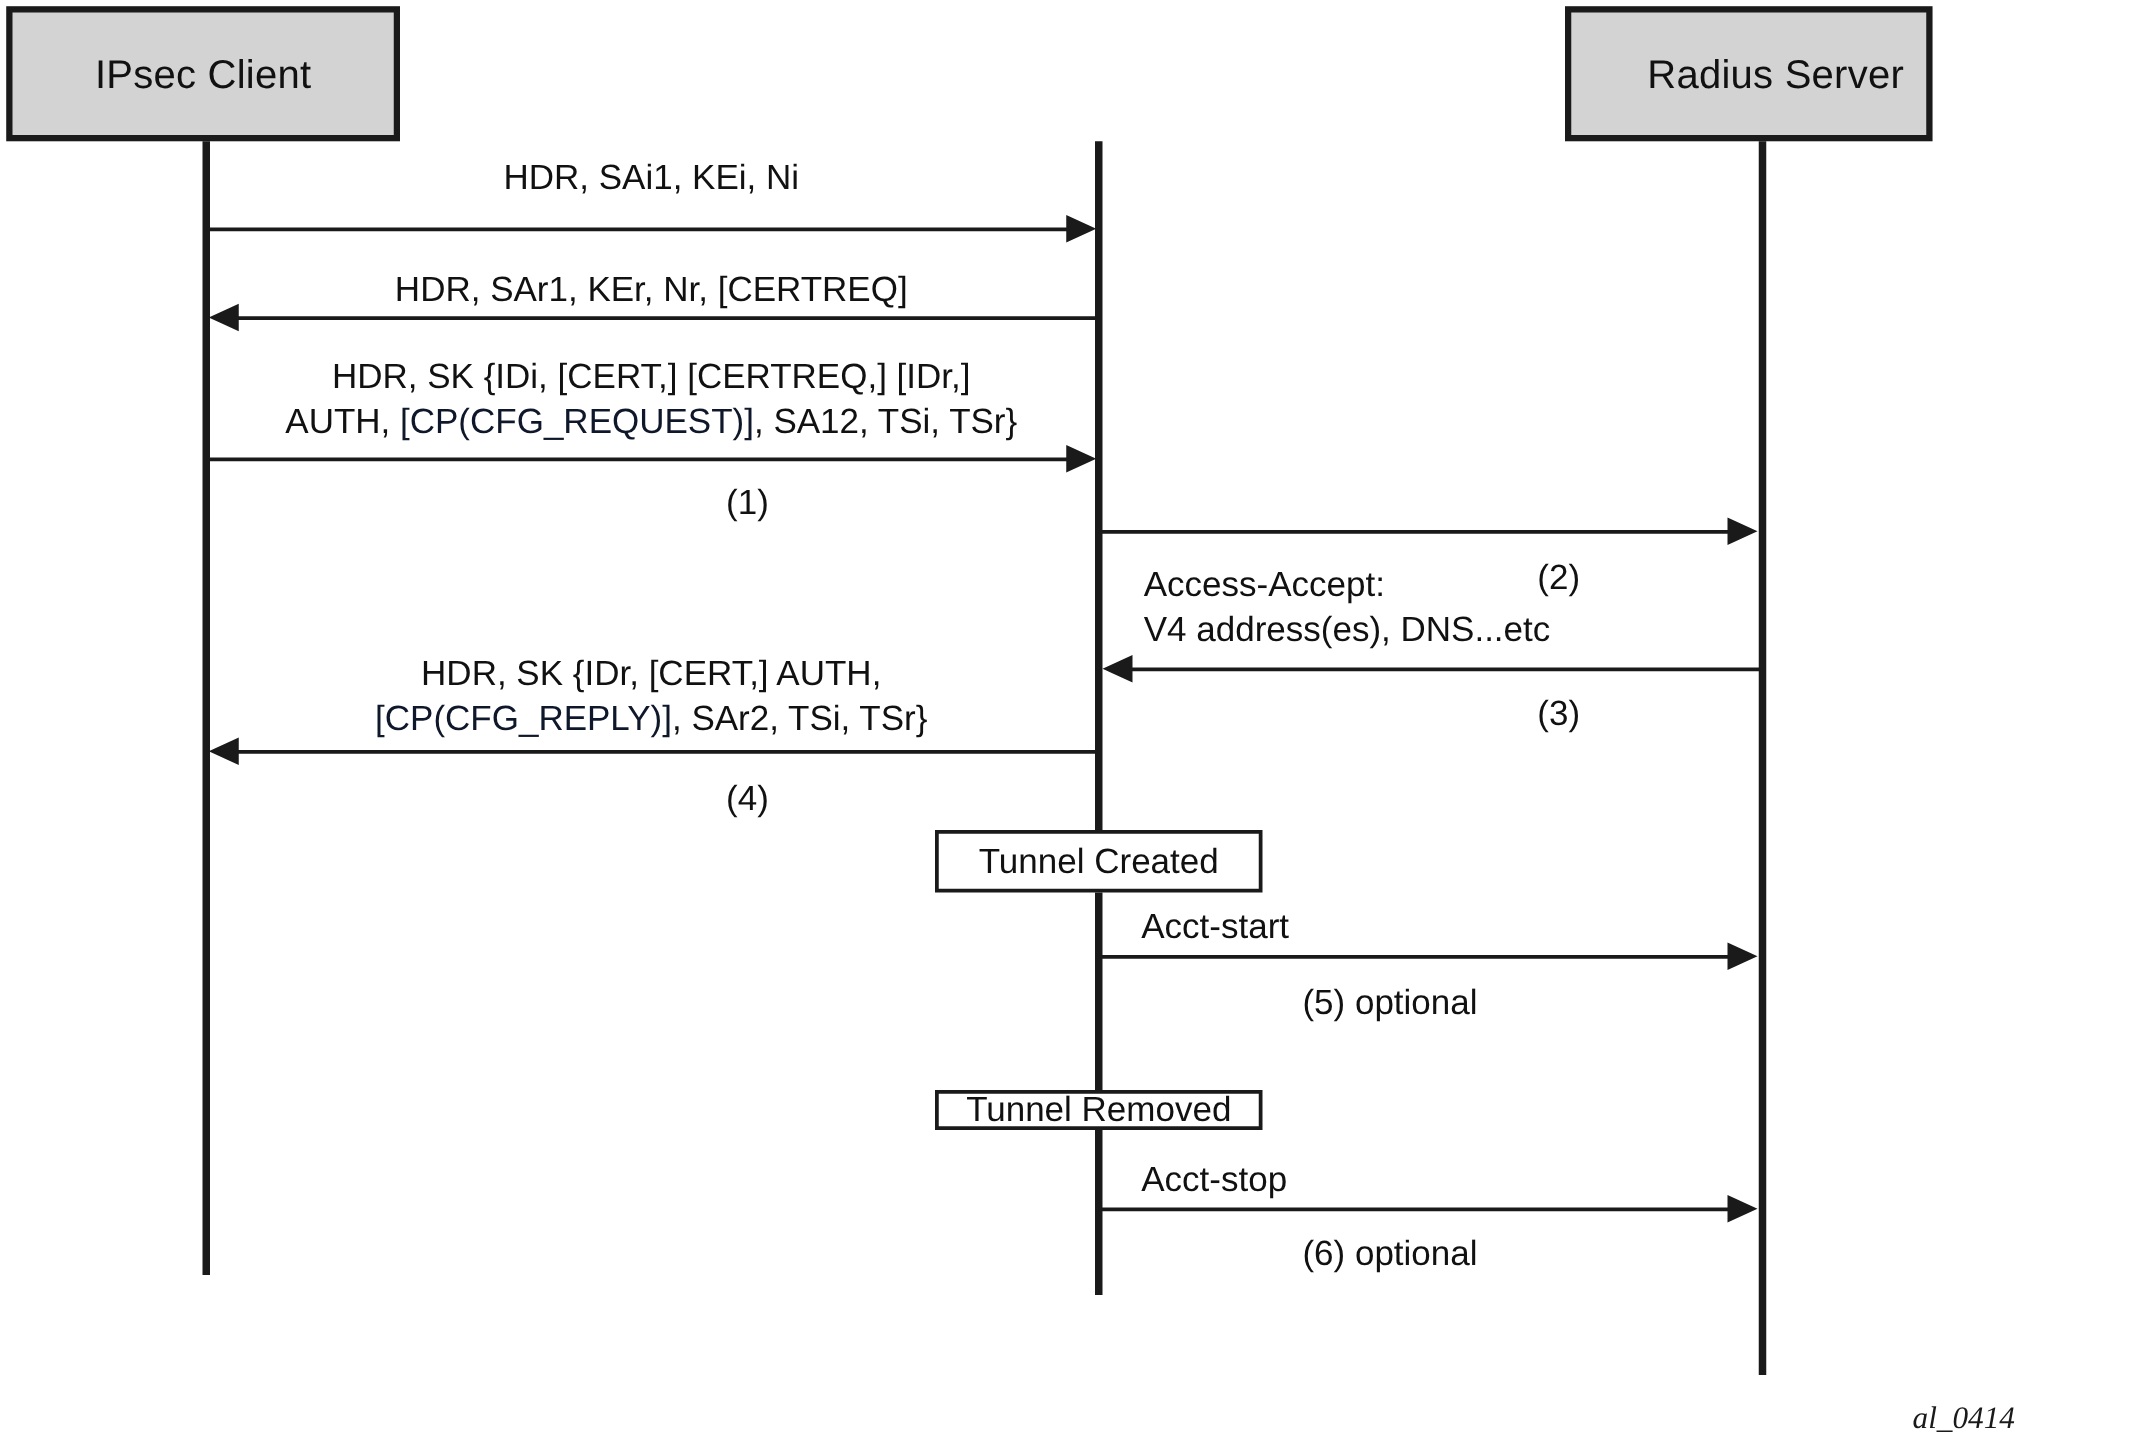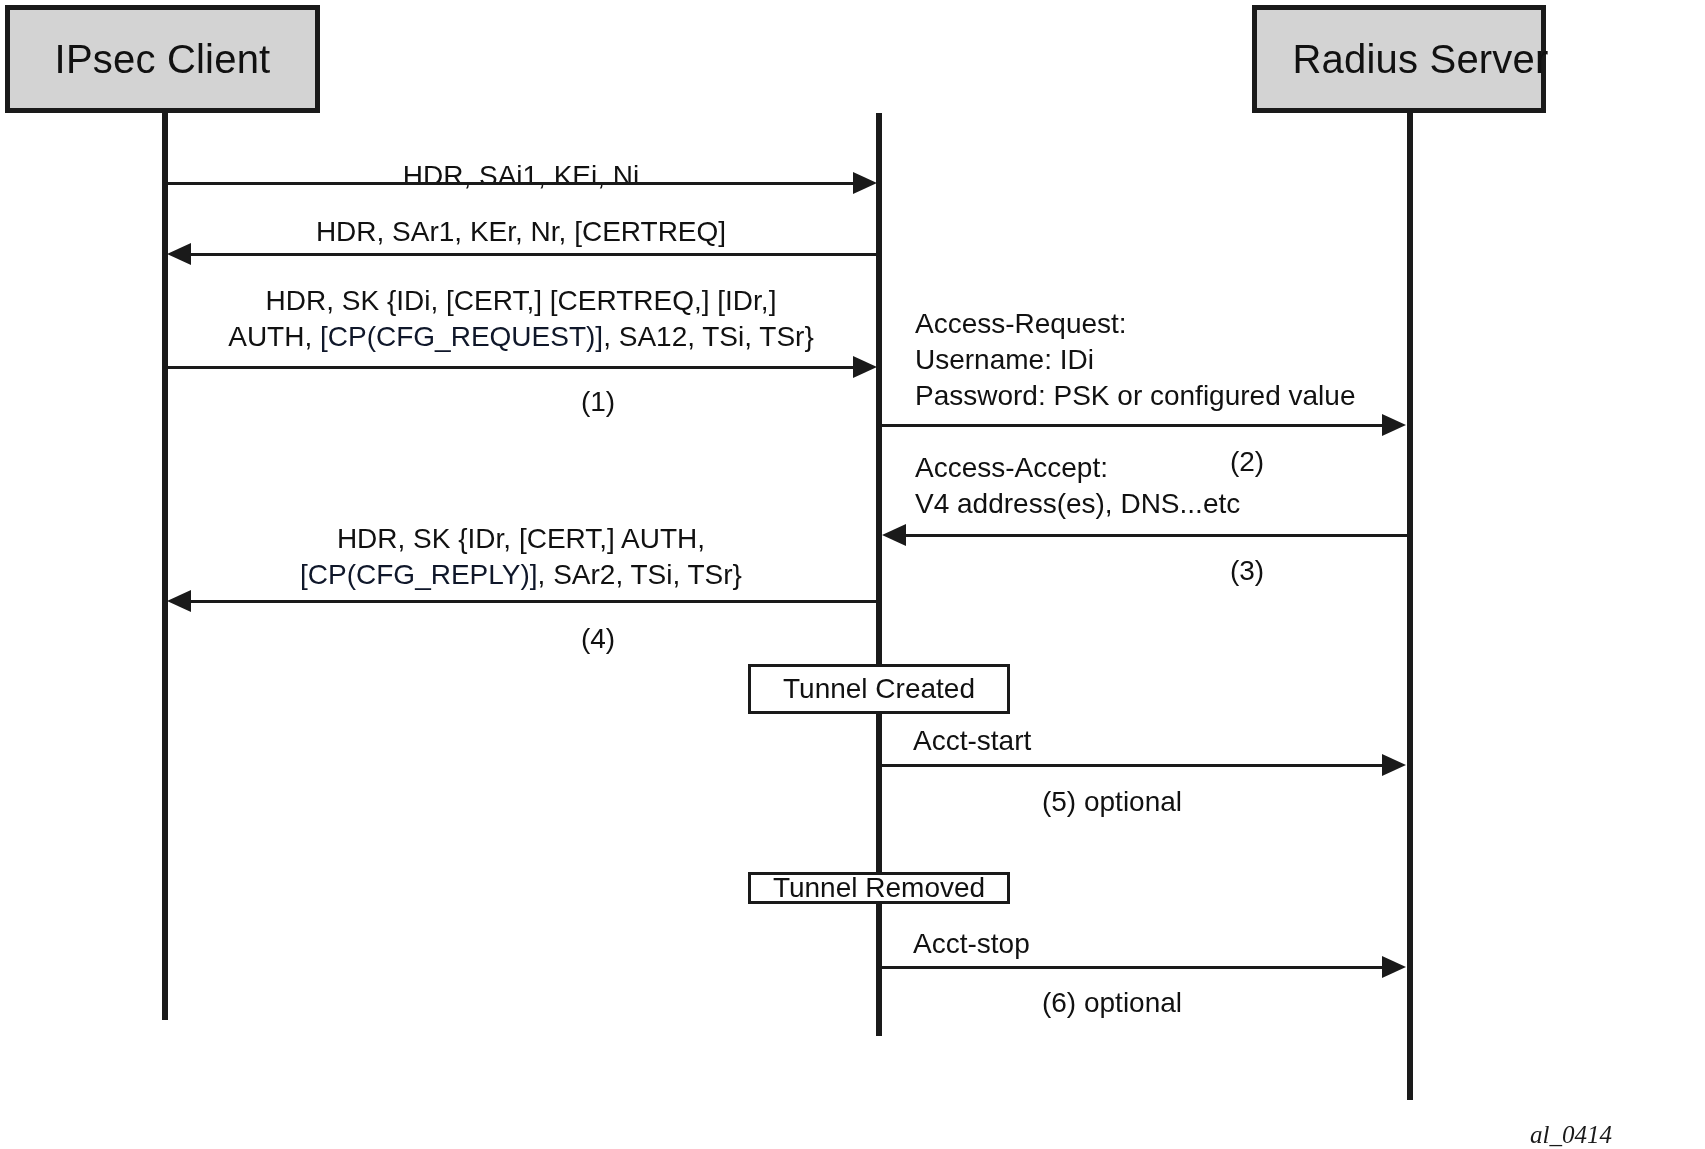--- a/index.html
+++ b/index.html
@@ -21,21 +21,21 @@
   .actor-box {
     position: absolute;
     box-sizing: border-box;
     background: #d3d3d3;
     border: 5px solid #1a1a1a;
     display: flex;
     align-items: center;
     justify-content: center;
   }
   .actor-label {
-    font-size: 40px;
+    font-size: 32px;
     color: #111111;
     letter-spacing: 0.2px;
     white-space: nowrap;
   }
 
   
   .lifeline {
     position: absolute;
     width: 6px;
     background: #1a1a1a;
@@ -129,21 +129,21 @@
 
 
   <div class="actor-box" style="left:1252px; top:5px; width:294px; height:108px;padding-left:43px;">
     <span class="actor-label">Radius Server</span>
   </div>
 
   <div class="lifeline" style="left:162px; top:113px; height:907px;"></div>
   <div class="lifeline" style="left:876px; top:113px; height:923px;"></div>
   <div class="lifeline" style="left:1407px; top:113px; height:987px;"></div>
 
-  <div class="msg-text center" style="left:521px; top:158px;text-align:center;">
+  <div class="msg-text center" style="left:521px; top:124px;text-align:center;">
     <span>HDR, SAi1, KEi, Ni</span>
   </div>
   <div class="msg-line" style="left:165px; top:182px; width:700px;"></div>
   <div class="arrowhead right" style="left:853px; top:172px;"></div>
 
   <div class="msg-text center" style="left:521px; top:214px;">
     <span>HDR, SAr1, KEr, Nr, [CERTREQ]</span>
   </div>
   <div class="msg-line" style="left:190px; top:253px; width:688px;"></div>
   <div class="arrowhead left" style="left:167px; top:243px;"></div>
@@ -155,31 +155,20 @@
     <div>
       <span>AUTH, </span><span class="grey">[CP(CFG_REQUEST)]</span><span>, SA12, TSi, TSr}</span>
     </div>
   </div>
   <div class="msg-line" style="left:165px; top:366px; width:700px;"></div>
   <div class="arrowhead right" style="left:853px; top:356px;"></div>
   <div class="step-label" style="left:598px; top:386px;">
     <span>(1)</span>
   </div>
 
-  <div class="msg-text left" style="left:915px; top:306px;">
-    <div>
-      <span>Access-Request:</span>
-    </div>
-    <div>
-      <span>Username: IDi</span>
-    </div>
-    <div>
-      <span>Password: PSK or configured value</span>
-    </div>
-  </div>
   <div class="msg-line" style="left:879px; top:424px; width:515px;"></div>
   <div class="arrowhead right" style="left:1382px; top:414px;"></div>
   <div class="step-label" style="left:1247px; top:446px;">
     <span>(2)</span>
   </div>
 
   <div class="msg-text left" style="left:915px; top:450px;">
     <div>
       <span>Access-Accept:</span>
     </div>

